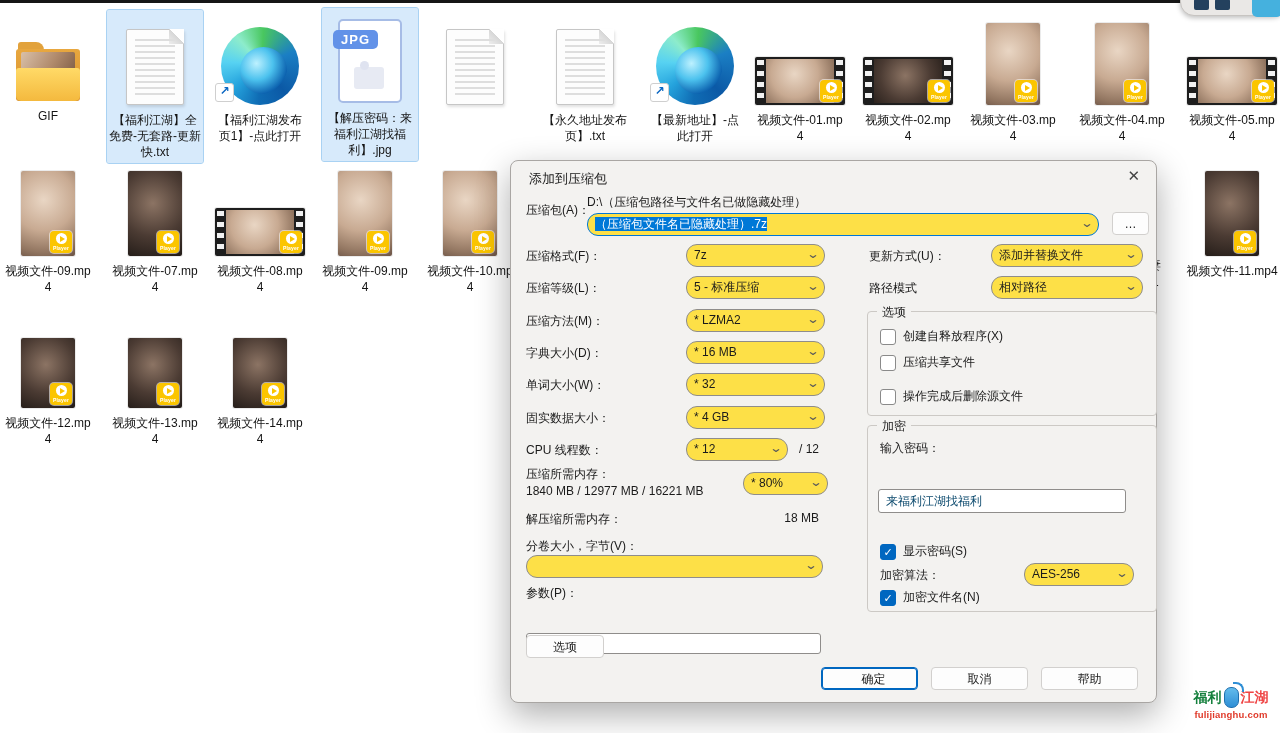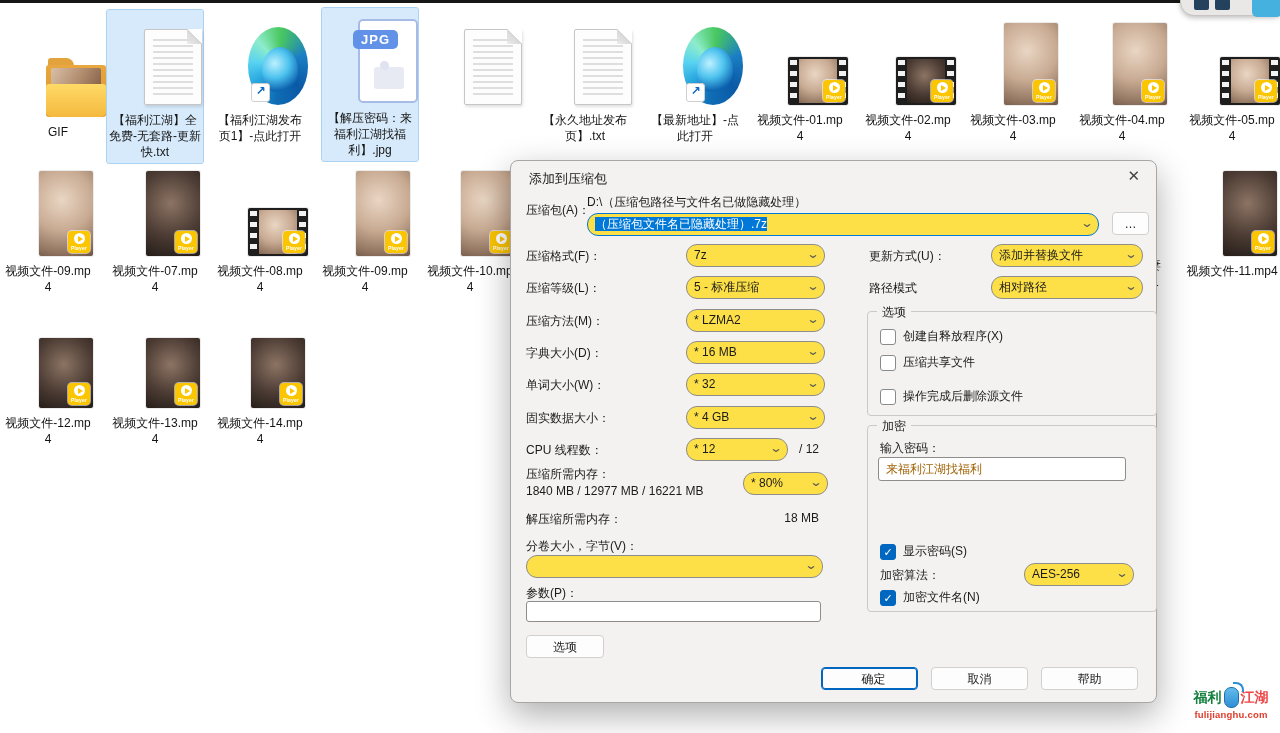--- a/index.html
+++ b/index.html
@@ -2,21 +2,21 @@
 <html><head>
 <meta charset="utf-8">
 <style>
   html,body{margin:0;padding:0;width:1280px;height:733px;overflow:hidden;
     background:#ffffff;font-family:"Liberation Sans","DejaVu Sans",sans-serif;}
   .topbar{position:absolute;left:0;top:0;width:100%;height:3px;background:#161616;}
 
   
   #desktop-icons .cell{position:absolute;width:96px;text-align:center;}
   .cell.selected{background:#d7eafb;outline:1px solid #a9d2f3;border-radius:2px;}
-  .icon-area{display:flex;align-items:flex-end;justify-content:center;position:relative;margin-left:36px;}
+  .icon-area{display:flex;align-items:flex-end;justify-content:center;position:relative;}
   .r1 .icon-area{height:95px;} .r2 .icon-area{height:86px;} .r3 .icon-area{height:71px;}
   .ilabel{margin-top:7px;font-size:12px;line-height:16px;color:#141414;word-break:break-all;padding:0 2px 3px;}
 
   .folder{position:relative;width:64px;height:52px;}
   .ftab{position:absolute;top:-7px;left:2px;width:26px;height:12px;background:#e2a23c;border-radius:3px 8px 0 0;}
   .fback{position:absolute;inset:0;background:linear-gradient(#e8a73f,#d8912c);border-radius:3px;}
   .fphoto{position:absolute;left:5px;top:3px;right:5px;height:26px;border-radius:2px;
     background:linear-gradient(120deg,#d9c0a8,#b08a6c 55%,#7c5a44);}
   .ffront{position:absolute;left:0;right:0;bottom:0;height:33px;border-radius:3px 3px 5px 5px;
     background:linear-gradient(#ffda67,#f4b93e);}
@@ -75,21 +75,21 @@
   .dlg-title{position:absolute;left:18px;top:9px;font-size:13px;}
   .dlg-close{position:absolute;right:16px;top:6px;font-size:15px;color:#444;cursor:default;}
   .lbl{position:absolute;font-size:12px;color:#1b1b1b;white-space:nowrap;}
   .val{position:absolute;font-size:12px;color:#1b1b1b;white-space:nowrap;}
   .combo{position:absolute;background:#fde047;border:1px solid #8f8d8b;border-radius:11px;height:21px;
     line-height:21px;padding:0 20px 0 7px;overflow:hidden;white-space:nowrap;}
   .combo::after{content:"⌄";position:absolute;right:6px;top:-1px;color:#5a5a5a;transform:scaleX(1.35);}
   .combo.focus{border-color:#0078d7;}
   .combo .sel{background:#0078d7;color:#fff;}
   .tinput{position:absolute;background:#fff;border:1px solid #8f8d8b;border-radius:3px;
-    font:12px "Liberation Sans","DejaVu Sans",sans-serif;padding:0 7px;color:#a16207;box-sizing:border-box;}
+    font:12px "Liberation Sans","DejaVu Sans",sans-serif;padding:0 7px;color:#0c4a6e;box-sizing:border-box;margin-top:32px;}
   .btn{position:absolute;background:#fdfdfd;border:1px solid #d2d0ce;border-radius:4px;height:23px;
     line-height:22px;text-align:center;font-size:12px;color:#1b1b1b;box-sizing:border-box;}
   .btn.primary{border-color:#0067c0;box-shadow:inset 0 0 0 1px #0067c0;padding-left:8px;}
   .group{position:absolute;border:1px solid #ccc9c5;border-radius:4px;}
   .gtitle{position:absolute;top:-8px;left:9px;background:#f3f2f0;padding:0 5px;font-size:12px;}
   .check{position:absolute;display:flex;align-items:center;gap:7px;font-size:12px;}
   .box{width:14px;height:14px;border:1px solid #8a8a8a;border-radius:3px;background:#fff;flex:none;}
   .box.on{background:#0067c0;border-color:#0067c0;}
   .box.on::after{content:"✓";display:block;color:#fff;font-size:11px;line-height:14px;text-align:center;}
 
@@ -103,21 +103,21 @@
   .wm-mouse::after{content:"";position:absolute;right:-6px;top:-6px;width:9px;height:8px;
     border-top:2px solid #2e8ed5;border-right:2px solid #2e8ed5;border-radius:0 8px 0 0;}
   .wm-url{font-size:9.5px;font-weight:bold;color:#e03a2a;margin-top:1px;letter-spacing:.2px;}
 </style>
 </head>
 <body>
 
 <div class="topbar"></div>
 
 <div id="desktop-icons">
-    <div class="cell r1" style="left: 0px; top: 22px; padding-left: 10px;">
+    <div class="cell r1" style="left: 0px; top: 6px;">
       <div class="icon-area">
         <div class="folder">
           <div class="ftab"></div>
           <div class="fback"></div>
           <div class="fphoto"></div>
           <div class="ffront"></div>
         </div>
       </div>
       <div class="ilabel">GIF</div>
     </div>

